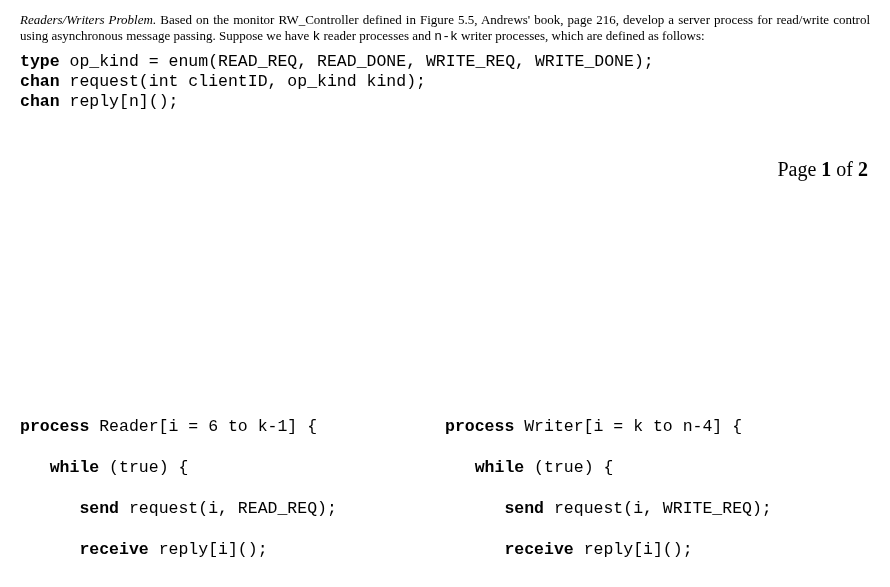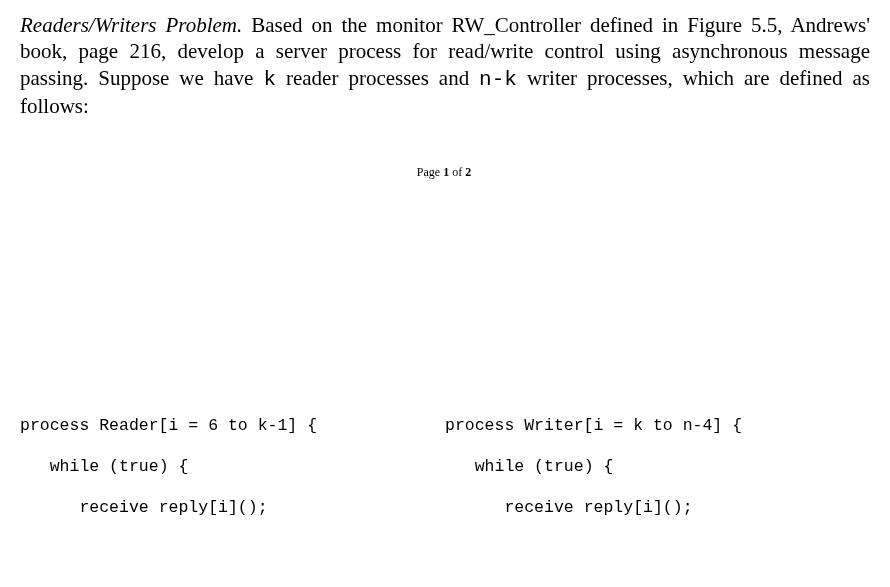--- a/index.html
+++ b/index.html
@@ -10,21 +10,21 @@
     font-family: "Times New Roman", Times, serif;
     color: #000;
   }
   .page {
     position: relative;
     width: 890px;
     box-sizing: border-box;
     padding: 12px 20px 10px 20px;
   }
   .problem-para {
-    font-size: 21px;
+    font-size: 13px;
     line-height: 1.25;
     text-align: justify;
     margin-bottom: 4px;
   }
   .problem-title {
     font-style: italic;
   }
   .mono {
     font-family: "Courier New", Courier, monospace;
   }
@@ -33,78 +33,83 @@
     font-size: 16.5px;
     line-height: 1.22;
     margin-top: 6px;
     white-space: nowrap;
   }
   .decl-block .kw {
     font-weight: bold;
   }
   .page-indicator {
     font-family: "Times New Roman", Times, serif;
-    font-size: 12px;
-    text-align: center;
+    font-size: 20px;
+    text-align: right;
     margin-top: 46px;
     margin-bottom: 0;
     padding-right: 2px;
   }
   .page-indicator .b { font-weight: bold; }
   .gap {
     height: 215px;
   }
   .columns {
     display: flex;
     flex-direction: row;
     gap: 0;
   }
   .col {
     width: 435px;
     font-family: "Courier New", Courier, monospace;
     font-size: 16.5px;
     line-height: 1.25;
     white-space: pre;
   }
-  .col .kw { font-weight: normal; }
+  .col .kw { font-weight: bold; }
 </style>
 </head>
 <body>
 
 <div class="page">
 
   <div class="problem-para">
     <span class="problem-title">Readers/Writers Problem.</span><span> Based on the monitor RW_Controller defined in Figure 5.5, Andrews' book, page 216, develop a server process for read/write control using asynchronous message passing. Suppose we have </span><span class="mono">k</span><span> reader processes and </span><span class="mono">n-k</span><span> writer processes, which are defined as follows:</span>
   </div>
 
   <div class="decl-block">
+    <div><span class="kw">type</span><span> op_kind = enum(READ_REQ, READ_DONE, WRITE_REQ, WRITE_DONE);</span></div>
+    <div><span class="kw">chan</span><span> request(int clientID, op_kind kind);</span></div>
+    <div><span class="kw">chan</span><span> reply[n]();</span></div>
   </div>
 
   <div class="page-indicator">
     <span>Page </span><span class="b">1</span><span> of </span><span class="b">2</span>
   </div>
 
   <div class="gap"></div>
 
   <div class="columns">
 
     <div class="col">
 <div><span class="kw">process</span><span> Reader[i = 6 to k-1] {</span></div>
 <div><span class="kw">   while</span><span> (true) {</span></div>
+<div><span class="kw">      send</span><span> request(i, READ_REQ);</span></div>
 <div><span class="kw">      receive</span><span> reply[i]();</span></div>
 
 
 
 
 
     </div>
 
     <div class="col">
 <div><span class="kw">process</span><span> Writer[i = k to n-4] {</span></div>
 <div><span class="kw">   while</span><span> (true) {</span></div>
+<div><span class="kw">      send</span><span> request(i, WRITE_REQ);</span></div>
 <div><span class="kw">      receive</span><span> reply[i]();</span></div>
 
 
 
 
 
     </div>
 
   </div>
 

